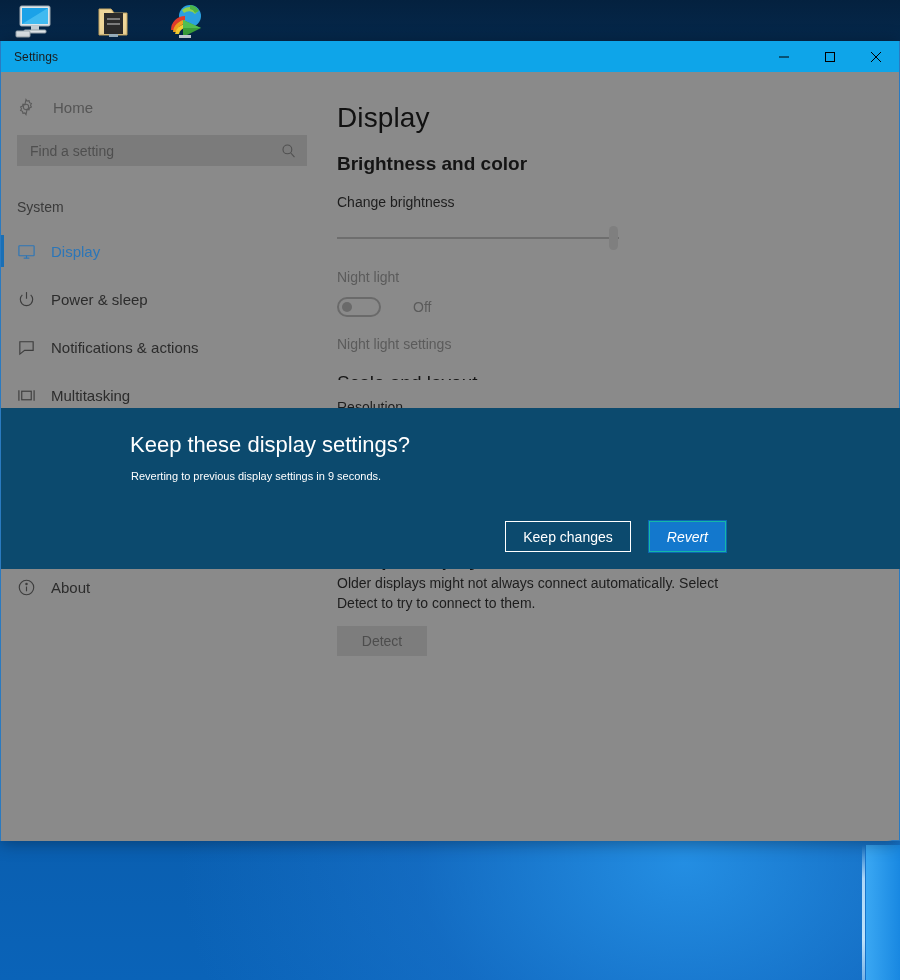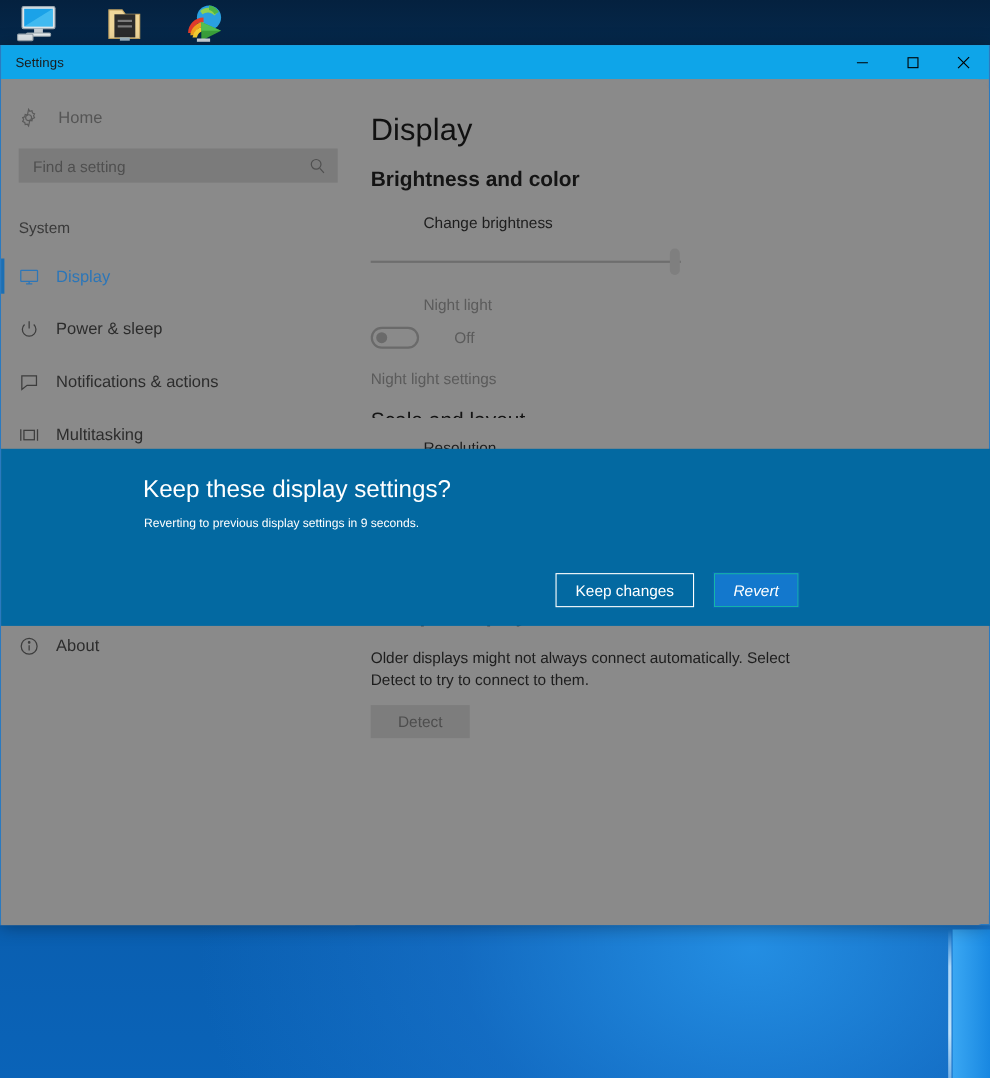--- a/index.html
+++ b/index.html
@@ -209,21 +209,20 @@
   }
   .section-title {
     font-size: 19px;
     color: #141414;
     margin-top: 19px;
   }
   .field-label {
     font-size: 14px;
     color: #1d1d1d;
     margin-top: 19px;
-    margin-left: 48px;
   }
   .field-label.dim { color: #5b5b5b; }
   .link-dim {
     font-size: 14px;
     color: #5b5b5b;
     margin-top: 19px;
   }
 
   .slider {
     position: relative;
@@ -291,21 +290,21 @@
   }
   .dropdown-val {
     font-size: 14px;
     color: #4a4a4a;
   }
   .chev { opacity: 0.6; }
 
   .body-text {
     font-size: 14px;
     color: #1d1d1d;
-    margin-top: 17px;
+    margin-top: 2px;
     width: 420px;
     line-height: 1.45;
   }
   .btn-detect {
     margin-top: 12px;
     width: 90px;
     height: 30px;
     background: #7d7d7d;
     border: none;
     font-family: "Liberation Sans", sans-serif;
@@ -313,21 +312,21 @@
     color: #4d4d4d;
   }
 
   
   .dialog {
     position: absolute;
     left: 0;
     top: 336px;
     width: 900px;
     height: 161px;
-    background: #0369a1;
+    background: #0c4a6e;
     z-index: 20;
   }
   .dialog-title {
     position: absolute;
     left: 129px;
     top: 24px;
     font-size: 22px;
     color: #ffffff;
     font-weight: normal;
   }

